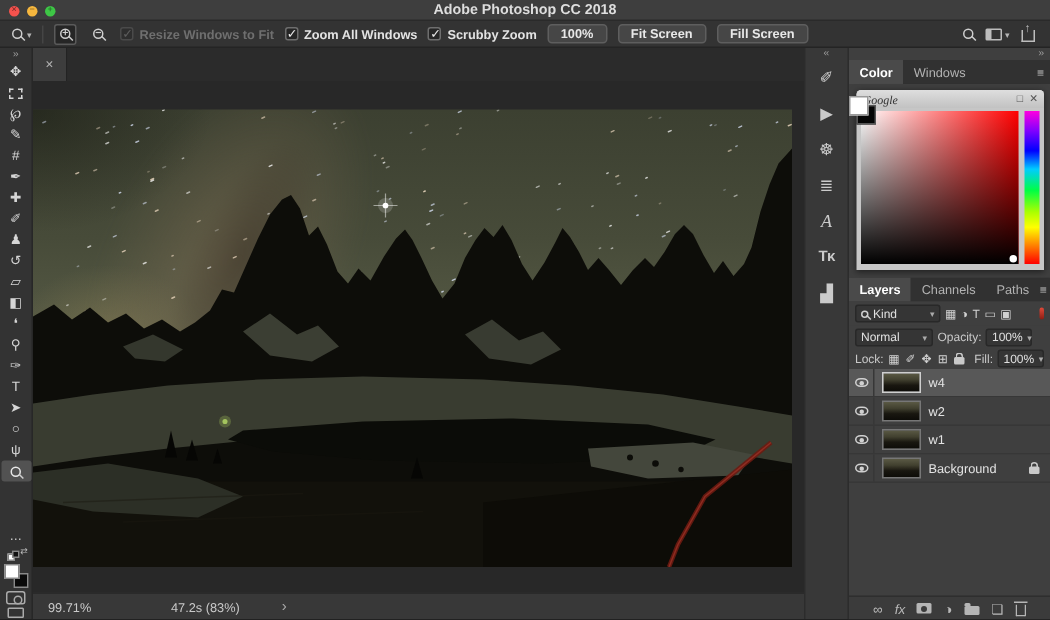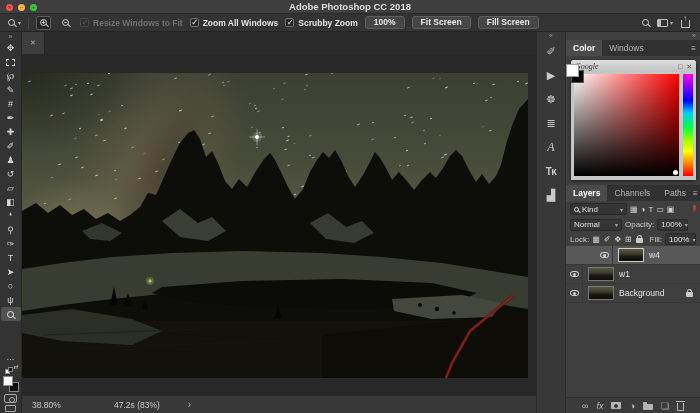--- a/index.html
+++ b/index.html
@@ -125,21 +125,21 @@
   .blendrow{height:15px;}
   .blendfield{width:52px;}
   .valfield{width:31px;}
   .locklabel,.filllabel{color:#c9c9c9;text-align:center;}
   .lockrow{height:14px;}
   .lockics{display:flex;gap:4px;align-items:center;}
   .locksmall{width:7px;height:5px;background:#c9c9c9;border-radius:1px;position:relative;margin-top:3px;}
   .locksmall:before{content:"";position:absolute;top:-3.5px;left:1px;width:3px;height:3px;border:1px solid #c9c9c9;border-bottom:none;border-radius:2.5px 2.5px 0 0;}
   .layerlist{display:flex;flex-direction:column;}
   .layer{height:19px;display:flex;align-items:center;border-bottom:1px solid #373737;background:#3f3f3f;}
-  .layer.sel{background:#585858;padding-left:30px;}
+  .layer.sel{background:#585858;}
   .eyecell{width:17px;height:100%;display:flex;align-items:center;justify-content:center;border-right:1px solid #373737;}
   .eye{width:9px;height:6px;border:1px solid #d0d0d0;border-radius:50%/60%;position:relative;}
   .eye:after{content:"";position:absolute;left:2px;top:0.8px;width:3px;height:3px;border-radius:50%;background:#d0d0d0;}
   .thumb{width:26px;height:14px;margin:0 5px;border:1px solid #777;
     background:linear-gradient(180deg,#5a5944 0%,#41402f 35%,#191710 65%,#0d0c08 100%);}
   .layer.sel .thumb{border-color:#cfcfcf;}
   .lname{font-size:8.5px;color:#e3e3e3;}
   .layer .lockicon{margin-left:auto;margin-right:7px;}
   .lspacer{flex:1;background:#3f3f3f;}
   .lbottom{height:16px;background:#3b3b3b;border-top:1px solid #2e2e2e;display:flex;align-items:center;justify-content:center;gap:8px;color:#b8b8b8;font-size:9px;}
@@ -510,21 +510,21 @@
 
             <circle cx="128" cy="208" r="4" fill="rgba(164,196,94,.3)"></circle>
             <circle cx="128" cy="208" r="1.7" fill="#a4c45e"></circle>
 
             <path d="M492,222 L448,258 L430,290 L424,305" stroke="#6b1b12" stroke-width="3" fill="none" opacity="0.9"></path>
             <path d="M492,222 L448,258 L430,290 L424,305" stroke="#9a3024" stroke-width="1" fill="none" opacity="0.8"></path>
           </svg>
         </div>
       </div>
       <div class="statusbar">
-        <span class="st-zoom">38.80%</span>
+        <span class="st-zoom">99.71%</span>
         <span class="st-timing">47.2s (83%)</span>
         <span class="st-chev">›</span>
       </div>
     </div>
 
     <div class="dock">
       <div class="dock-header">«</div>
       <div id="dock-list" style="width:100%;display:flex;flex-direction:column;align-items:center;">
           <div class="dock-item">
             <span>✐</span>
@@ -633,20 +633,27 @@
               <span class="eye"></span>
             </span>
           <span class="thumb"></span>
           <span class="lname">w4</span>
         </div>
         <div class="layer">
           <span class="eyecell">
               <span class="eye"></span>
             </span>
           <span class="thumb"></span>
+          <span class="lname">w2</span>
+        </div>
+        <div class="layer">
+          <span class="eyecell">
+              <span class="eye"></span>
+            </span>
+          <span class="thumb"></span>
           <span class="lname">w1</span>
         </div>
         <div class="layer">
           <span class="eyecell">
               <span class="eye"></span>
             </span>
           <span class="thumb"></span>
           <span class="lname">Background</span>
           <span class="locksmall lockicon"></span>
         </div>

